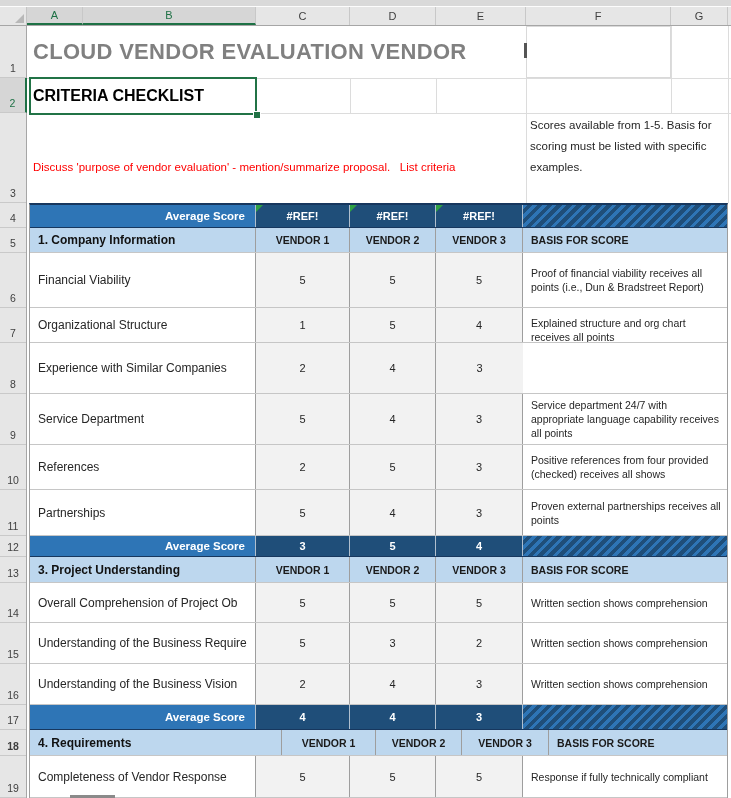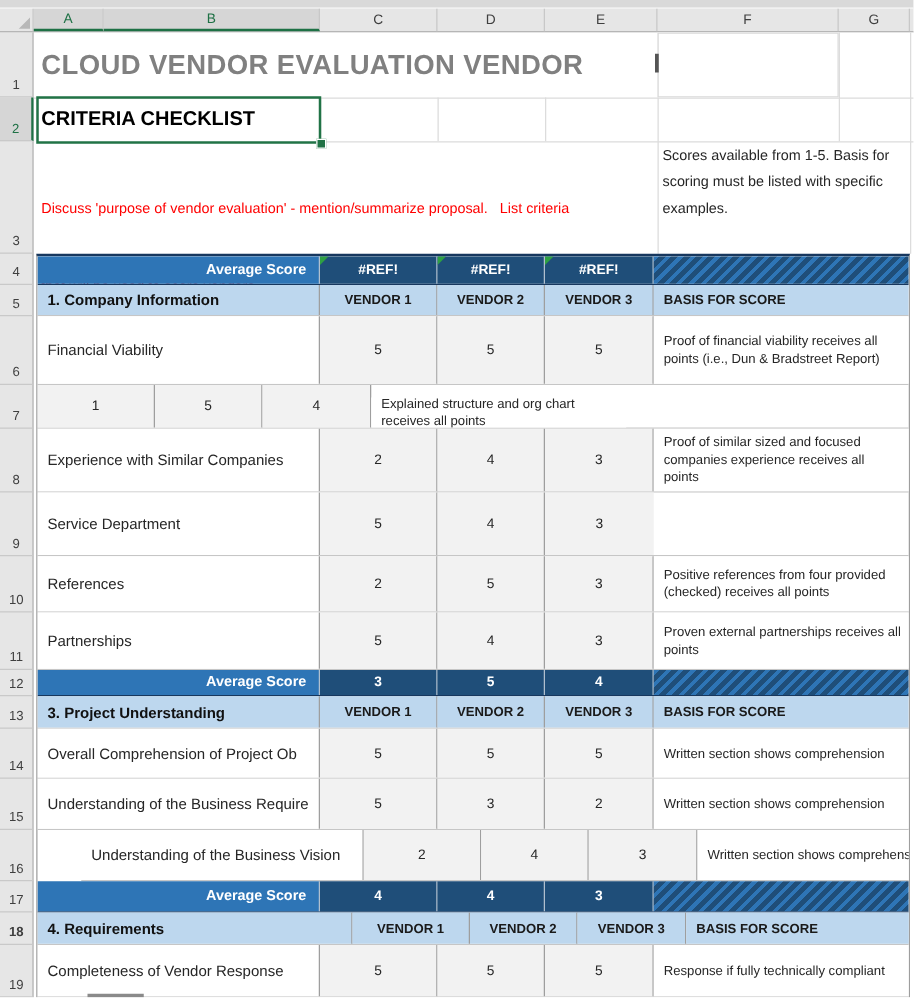--- a/index.html
+++ b/index.html
@@ -134,44 +134,45 @@
           <div class="tc sec-basis" style="width: 204px;">BASIS FOR SCORE</div>
         </div>
         <div class="trow data" style="height: 55px;">
           <div class="tc d-label" style="width: 226px;">Financial Viability</div>
           <div class="tc d-val" style="width: 94px;">5</div>
           <div class="tc d-val" style="width: 86px;">5</div>
           <div class="tc d-val" style="width: 87px;">5</div>
           <div class="tc d-basis" style="width: 204px;">Proof of financial viability receives all points (i.e., Dun &amp; Bradstreet Report)</div>
         </div>
         <div class="trow data" style="height: 35px;">
+          <div class="tc d-label" style="width: 226px;">Organizational Structure</div>
           <div class="tc d-val" style="width: 94px;">1</div>
           <div class="tc d-val" style="width: 86px;">5</div>
           <div class="tc d-val" style="width: 87px;">4</div>
           <div class="tc d-basis" style="width: 204px; margin-top: 10px;">Explained structure and org chart receives all points</div>
         </div>
         <div class="trow data" style="height: 51px;">
           <div class="tc d-label" style="width: 226px;">Experience with Similar Companies</div>
           <div class="tc d-val" style="width: 94px;">2</div>
           <div class="tc d-val" style="width: 86px;">4</div>
           <div class="tc d-val" style="width: 87px;">3</div>
-          <div class="tc d-basis" style="width: 204px;">Proof of similar sized and focused companies experience receives all points</div>
         </div>
         <div class="trow data" style="height: 51px;">
           <div class="tc d-label" style="width: 226px;">Service Department</div>
           <div class="tc d-val" style="width: 94px;">5</div>
           <div class="tc d-val" style="width: 86px;">4</div>
           <div class="tc d-val" style="width: 87px;">3</div>
+          <div class="tc d-basis" style="width: 204px;">Service department 24/7 with appropriate language capability receives all points</div>
         </div>
         <div class="trow data" style="height: 45px;">
           <div class="tc d-label" style="width: 226px;">References</div>
           <div class="tc d-val" style="width: 94px;">2</div>
           <div class="tc d-val" style="width: 86px;">5</div>
           <div class="tc d-val" style="width: 87px;">3</div>
-          <div class="tc d-basis" style="width: 204px;">Positive references from four provided (checked) receives all points</div>
+          <div class="tc d-basis" style="width: 204px;">Positive references from four provided (checked) receives all shows</div>
         </div>
         <div class="trow data" style="height: 46px;">
           <div class="tc d-label" style="width: 226px;">Partnerships</div>
           <div class="tc d-val" style="width: 94px;">5</div>
           <div class="tc d-val" style="width: 86px;">4</div>
           <div class="tc d-val" style="width: 87px;">3</div>
           <div class="tc d-basis" style="width: 204px;">Proven external partnerships receives all points</div>
         </div>
         <div class="trow avg" style="height: 21px;">
           <div class="tc avg-label" style="width: 226px;">Average Score</div>
@@ -194,21 +195,21 @@
           <div class="tc d-val" style="width: 87px;">5</div>
           <div class="tc d-basis" style="width: 204px;">Written section shows comprehension</div>
         </div>
         <div class="trow data" style="height: 41px;">
           <div class="tc d-label" style="width: 226px;">Understanding of the Business Require</div>
           <div class="tc d-val" style="width: 94px;">5</div>
           <div class="tc d-val" style="width: 86px;">3</div>
           <div class="tc d-val" style="width: 87px;">2</div>
           <div class="tc d-basis" style="width: 204px;">Written section shows comprehension</div>
         </div>
-        <div class="trow data" style="height: 41px; margin-left: 35px;">
+        <div class="trow data" style="height: 41px;">
           <div class="tc d-label" style="width: 226px;">Understanding of the Business Vision</div>
           <div class="tc d-val" style="width: 94px;">2</div>
           <div class="tc d-val" style="width: 86px;">4</div>
           <div class="tc d-val" style="width: 87px;">3</div>
           <div class="tc d-basis" style="width: 204px;">Written section shows comprehension</div>
         </div>
         <div class="trow avg" style="height: 25px;">
           <div class="tc avg-label" style="width: 226px;">Average Score</div>
           <div class="tc avg-val" style="width: 94px;">4</div>
           <div class="tc avg-val" style="width: 86px;">4</div>

